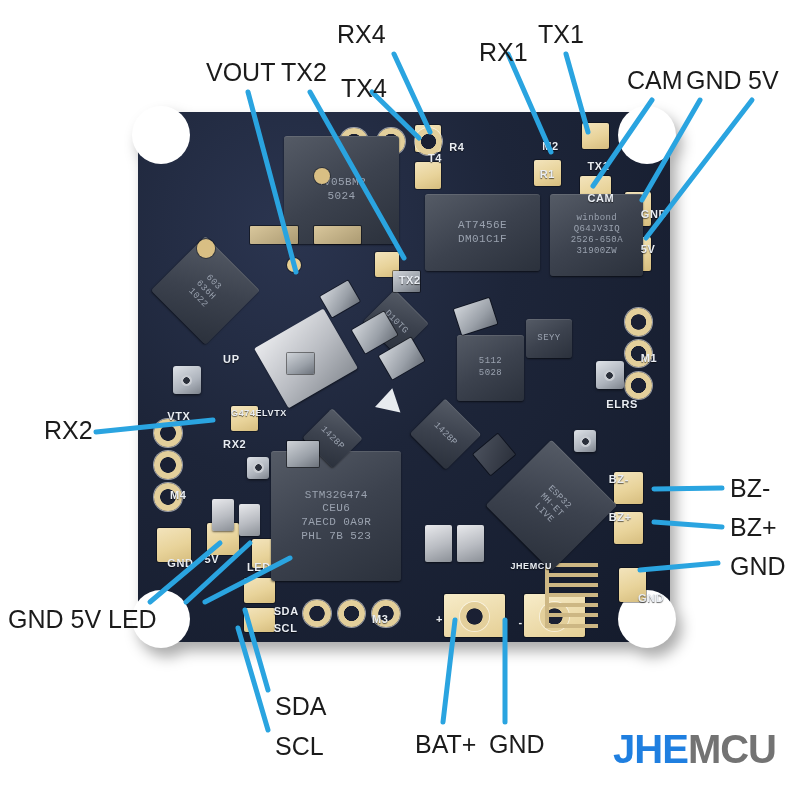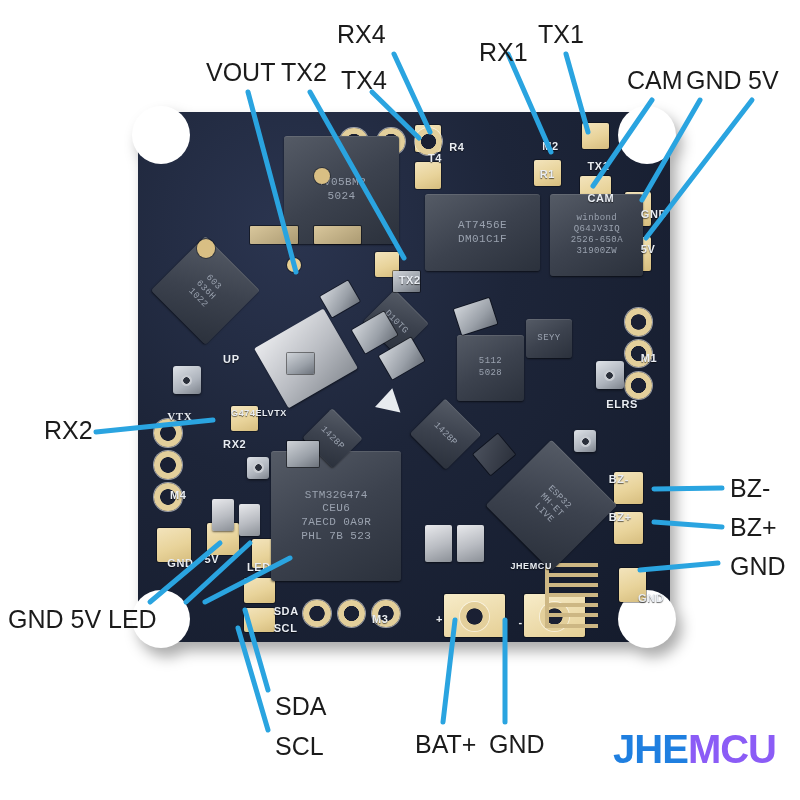--- a/index.html
+++ b/index.html
@@ -71,21 +71,21 @@
   #lines line{stroke:#2aa4e0;stroke-width:5;stroke-linecap:round;}
 
   
   .lbl{position:absolute;color:#1b1b1b;font-size:25px;line-height:1;
        font-family:"Liberation Sans",sans-serif;white-space:nowrap;}
 
   
   #brand{position:absolute;right:24px;bottom:28px;font-size:40px;font-weight:bold;
        letter-spacing:-1px;font-family:"Liberation Sans",sans-serif;}
   #brand .b1{color:#1f7fe0;}
-  #brand .b2{color:#8b5cf6;}
+  #brand .b2{color:#737373;}
 </style>
 </head>
 <body>
 
 <div id="stage">
 
   <div id="pcb">
     <div class="board-body"></div>
 
     <div class="mhole tl"></div>
@@ -196,21 +196,21 @@
         <div class="silk" style="left: 54.5%; top: 7.5%;">T4</div>
         <div class="silk" style="left: 58.5%; top: 5.5%;">R4</div>
         <div class="silk" style="left: 75.5%; top: 10.5%;">R1</div>
         <div class="silk" style="left: 84.5%; top: 9%;">TX1</div>
         <div class="silk" style="left: 84.5%; top: 15%;">CAM</div>
         <div class="silk" style="left: 94.5%; top: 18.2%;">GND</div>
         <div class="silk" style="left: 94.5%; top: 24.8%;">5V</div>
         <div class="silk" style="left: 94.5%; top: 45.2%;">M1</div>
         <div class="silk" style="left: 76%; top: 5.2%;">M2</div>
         <div class="silk" style="left: 49%; top: 30.5%;">TX2</div>
-        <div class="silk" style="left: 5.5%; top: 56.2%; font-family: Liberation Serif, serif;">VTX</div>
+        <div class="silk" style="left: 5.5%; top: 56.2%;">VTX</div>
         <div class="silk sm" style="left: 17.5%; top: 55.8%;">G474ELVTX</div>
         <div class="silk" style="left: 16%; top: 61.5%;">RX2</div>
         <div class="silk" style="left: 6%; top: 71.2%;">M4</div>
         <div class="silk" style="left: 5.5%; top: 84%;">GND</div>
         <div class="silk" style="left: 12.5%; top: 83.2%;">5V</div>
         <div class="silk" style="left: 20.5%; top: 84.8%;">LED</div>
         <div class="silk" style="left: 25.5%; top: 93%;">SDA</div>
         <div class="silk" style="left: 25.5%; top: 96.2%;">SCL</div>
         <div class="silk" style="left: 44%; top: 94.5%;">M3</div>
         <div class="silk" style="left: 16%; top: 45.5%;">UP</div>
@@ -243,21 +243,21 @@
       <line x1="443" y1="722" x2="455" y2="620" stroke="#2aa4e0"></line>
       <line x1="505" y1="722" x2="505" y2="620" stroke="#2aa4e0"></line>
       <line x1="722" y1="488" x2="654" y2="489" stroke="#2aa4e0"></line>
       <line x1="722" y1="527" x2="654" y2="522" stroke="#2aa4e0"></line>
       <line x1="718" y1="563" x2="640" y2="570" stroke="#2aa4e0"></line>
     </svg>
 
   <div id="labels">
       <div class="lbl" style="left: 206px; top: 60px;">VOUT</div>
       <div class="lbl" style="left: 281px; top: 60px;">TX2</div>
-      <div class="lbl" style="left: 341px; top: 68px;">TX4</div>
+      <div class="lbl" style="left: 341px; top: 76px;">TX4</div>
       <div class="lbl" style="left: 337px; top: 22px; text-align: right;">RX4</div>
       <div class="lbl" style="left: 479px; top: 22px; margin-top: 18px;">RX1</div>
       <div class="lbl" style="left: 538px; top: 22px;">TX1</div>
       <div class="lbl" style="left: 627px; top: 68px;">CAM</div>
       <div class="lbl" style="left: 686px; top: 68px;">GND</div>
       <div class="lbl" style="left: 748px; top: 68px;">5V</div>
       <div class="lbl" style="left: 44px; top: 418px;">RX2</div>
       <div class="lbl" style="left: 8px; top: 607px;">GND 5V LED</div>
       <div class="lbl" style="left: 275px; top: 694px;">SDA</div>
       <div class="lbl" style="left: 275px; top: 734px;">SCL</div>

